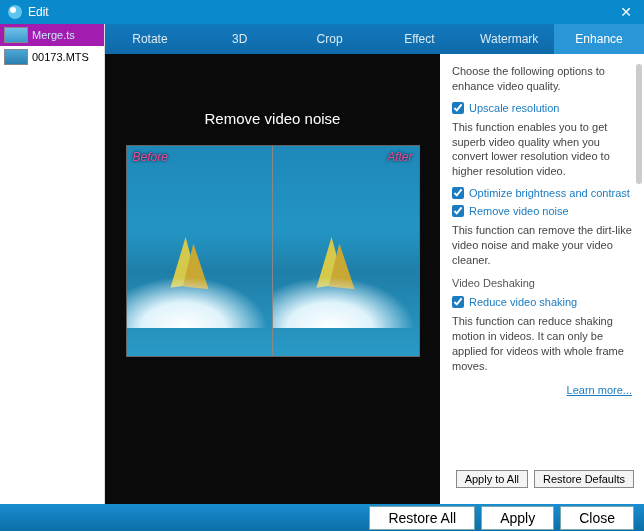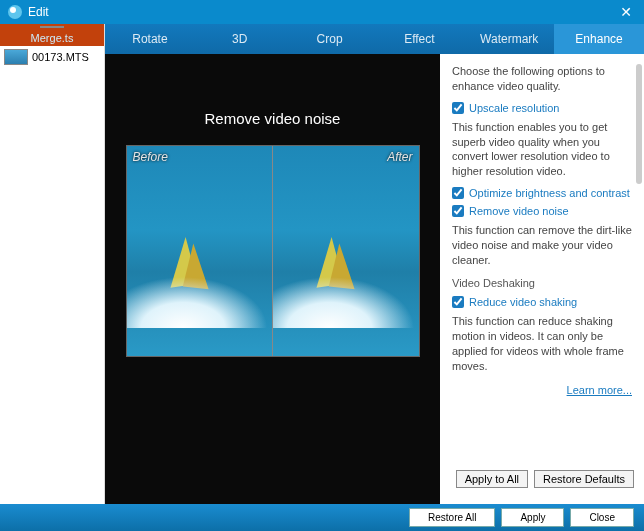--- a/index.html
+++ b/index.html
@@ -8,56 +8,56 @@
 .titlebar { height: 24px; background: #0a8acc; display: flex; align-items: center; padding: 0 8px; color: #fff; font-size: 12px; }
 .titlebar .logo { width: 14px; height: 14px; border-radius: 50%; background: #5ec5ed; margin-right: 6px; display:inline-block; position:relative; }
 .titlebar .logo::before { content:''; position:absolute; width:6px; height:6px; background:#fff; border-radius:50%; top:2px; left:2px; }
 .titlebar .spacer { flex: 1; }
 .titlebar .close { font-size: 14px; cursor: pointer; padding: 0 4px; }
 
 .body { display: flex; height: 480px; }
 
 .sidebar { width: 105px; background: #fff; border-right: 1px solid #ddd; }
 .side-item { height: 22px; display: flex; align-items: center; font-size: 11px; padding: 2px 4px; gap: 4px; cursor: pointer; }
-.side-item.selected { background: #c2410c; color: #cde9f7; flex-direction: column; }
+.side-item.selected { background: #a21caf; color: #cde9f7; }
 .side-item .thumb { width: 24px; height: 16px; background: linear-gradient(#4aa8d8,#2b7fb0); border:1px solid #888; }
 .side-item.selected .thumb { background: linear-gradient(#6fc1e8,#3a99cc); }
 
 .main { flex: 1; display: flex; flex-direction: column; }
 
 .tabs { height: 30px; background: linear-gradient(#1279bd,#0f6aa8); display: flex; }
 .tab { flex: 1; color: #dceaf4; font-size: 12px; display: flex; align-items: center; justify-content: center; cursor: pointer; }
 .tab.active { background: #2a96d8; color: #fff; }
 
 .content { flex: 1; display: flex; background: #0a0a0a; }
 
 .preview { width: 335px; padding: 20px 10px 10px 10px; display: flex; flex-direction: column; align-items: center; }
 .preview-title { color: #fff; font-size: 15px; margin: 36px 0 18px 0; }
 .compare { width: 294px; height: 212px; border: 1px solid #666; display: flex; position: relative; }
 .compare .half { flex: 1; position: relative; overflow: hidden; }
 .compare .half + .half { border-left: 1px solid #888; }
-.compare .lbl { position: absolute; top: 4px; color: #e5e5e5; font-size: 12px; font-style: italic; text-shadow: 0 0 3px #000; z-index:2; }
+.compare .lbl { position: absolute; top: 4px; color: #ec4899; font-size: 12px; font-style: italic; text-shadow: 0 0 3px #000; z-index:2; }
 .compare .lbl.left { left: 6px; }
 .compare .lbl.right { right: 6px; }
 .sea { position:absolute; inset:0; background: linear-gradient(180deg,#1e88b8 0%,#2395c4 40%,#1f7fa8 60%,#2a9ac7 100%); }
 .wave { position:absolute; bottom:28px; left:-10px; right:-10px; height:60px; background: radial-gradient(ellipse at 40% 100%, #fff 0%, #dff3fb 30%, rgba(255,255,255,0) 60%); }
 .sail { position:absolute; bottom:70px; left:40px; width:0; height:0; border-left:22px solid transparent; border-right:6px solid transparent; border-bottom:48px solid #d4c94a; transform:rotate(-8deg); }
 .sail2 { position:absolute; bottom:68px; left:58px; width:0; height:0; border-left:6px solid transparent; border-right:20px solid transparent; border-bottom:44px solid #c8a832; transform:rotate(6deg); }
 
 .panel { flex: 1; background: #fff; padding: 10px 12px; font-size: 11px; color: #444; overflow-y: auto; position:relative; }
 .panel p { margin-bottom: 8px; line-height: 1.35; }
 .panel .chk { display: flex; align-items: center; gap: 5px; margin-bottom: 6px; color: #1a7bc0; }
 .panel .chk input { width:12px; height:12px; accent-color:#1a7bc0; }
 .panel .section-title { color: #555; margin: 6px 0 6px 0; }
 .panel .learn { color: #1a7bc0; text-decoration: underline; float: right; cursor: pointer; margin-top: 2px; }
 .panel .bottom-btns { position:absolute; bottom:16px; right:10px; display:flex; gap:6px; }
 .panel .bottom-btns button { font-size:11px; padding:2px 8px; border:1px solid #888; background:#f4f4f4; cursor:pointer; }
 
 .footer { height: 27px; background: linear-gradient(#1a8cd0,#0c6fa8); display: flex; align-items: center; justify-content: flex-end; padding: 0 10px; gap: 6px; }
-.footer button { font-size: 10px; padding: 3px 18px; border: 1px solid #7aa; background: #fff; cursor: pointer; }
+.footer button { font-size: 14px; padding: 3px 18px; border: 1px solid #7aa; background: #fff; cursor: pointer; }
 
 .scrollbar-stub { position:absolute; right:2px; top:10px; width:6px; height:120px; background:#ccc; border-radius:3px; }
 </style>
 </head>
 <body>
 
 <div class="titlebar">
   <span class="logo"></span>
   <span>Edit</span>
   <span class="spacer"></span>

